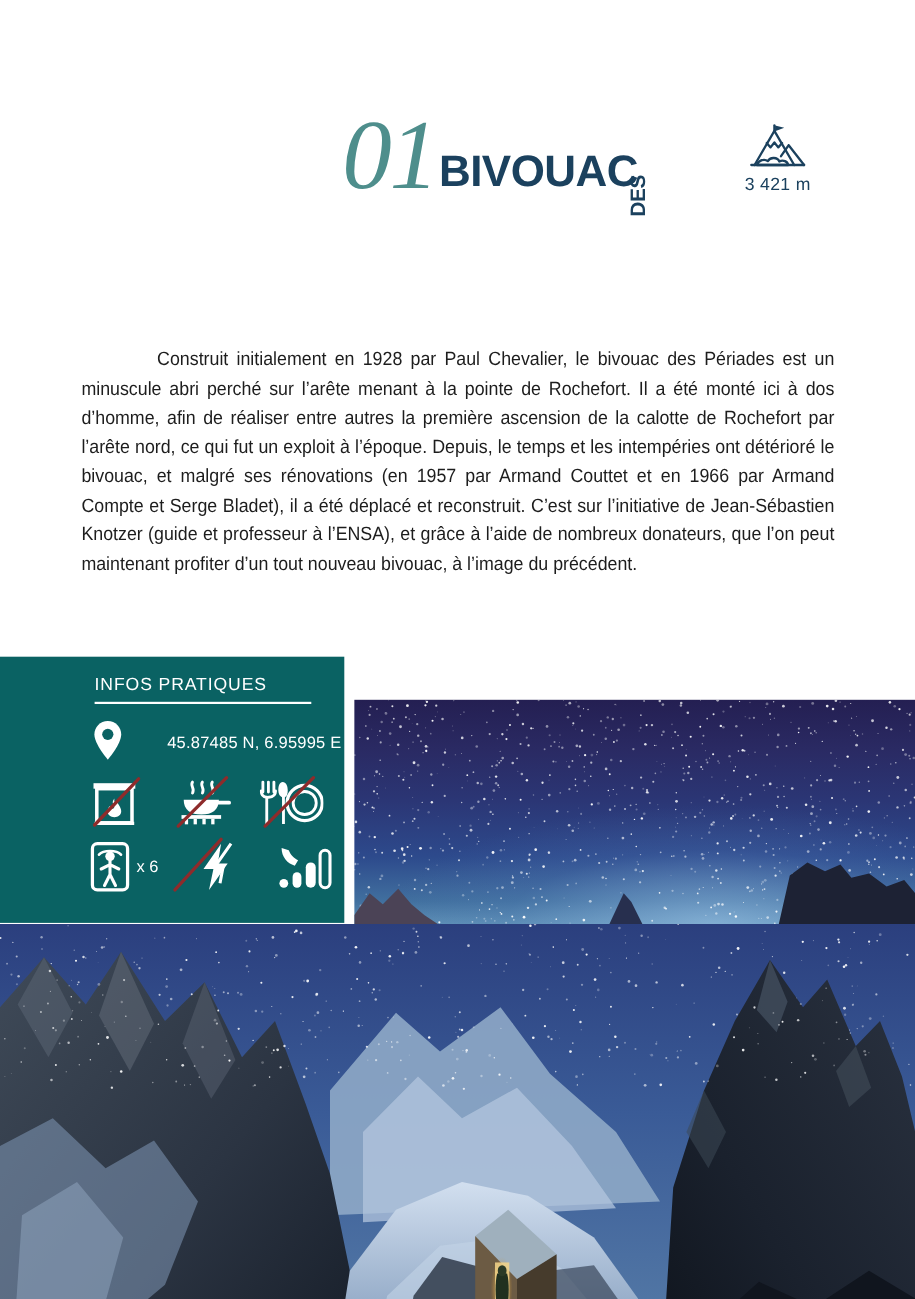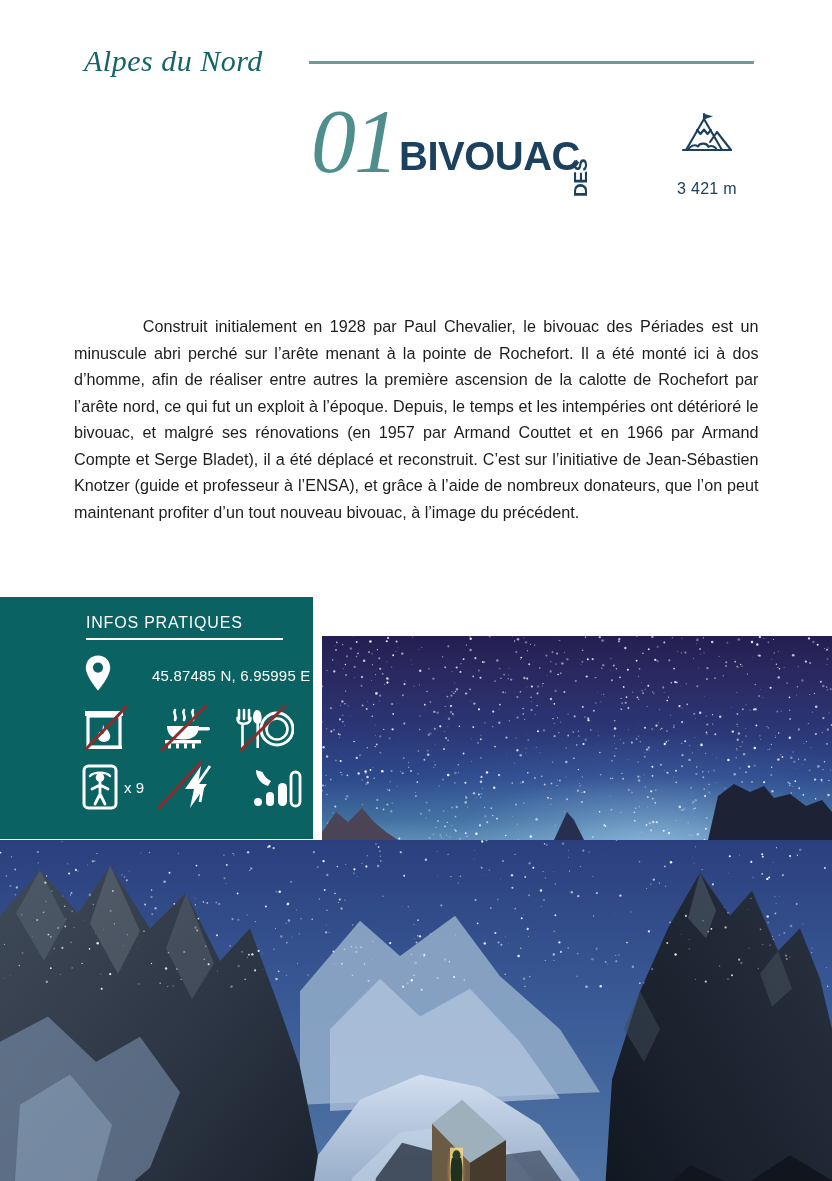--- a/index.html
+++ b/index.html
@@ -34,21 +34,21 @@
     margin-top:2px;
   }
 
   
   .altitude {
     position:absolute; right:79px; top:112px;
     width:92px; text-align:center;
   }
   .altitude svg { display:block; margin:0 auto; }
   .altitude-value {
-    font-size:16px; color:#1B415E; margin-top:20px;
+    font-size:16px; color:#1B415E; margin-top:0;
     letter-spacing:0.3px;
   }
 
   
   .title-block {
     position:absolute; left:0; top:104px; width:600px;
     text-align:left;
     padding-left:40px;
   }
   .title-line1 {
@@ -165,24 +165,20 @@
     padding:3px 9px 4px 9px;
     letter-spacing:0.2px;
     z-index:6;
   }
 </style>
 </head>
 <body>
 
 <div class="page">
 
-  <div class="region-head">
-    <div class="region-name">Alpes du Nord</div>
-    <div class="head-rule"></div>
-  </div>
 
   <div class="altitude">
     <span>
       <svg width="60" height="48" viewBox="0 0 60 48" fill="none">
         <path d="M27 7 L9 38 M27 7 L45 38" stroke="#1B415E" stroke-width="2.1" stroke-linecap="round" stroke-linejoin="round"></path>
         <path d="M40 20 L54 38 M40 20 L33 30" stroke="#1B415E" stroke-width="2.1" stroke-linecap="round" stroke-linejoin="round"></path>
         <path d="M20 18 L23.5 22 L27 17.5 L30.5 22 L34 18" stroke="#1B415E" stroke-width="2.1" stroke-linecap="round" stroke-linejoin="round" fill="none"></path>
         <path d="M27 7 L27 2" stroke="#1B415E" stroke-width="2.1" stroke-linecap="round"></path>
         <path d="M27.6 2 L36 4.2 L27.6 7.3 Z" fill="#1B415E"></path>
         <path d="M11 38 C13 33.5 18 32 21 34.5 C23 30.5 30 30.8 31.5 34.8 C35 33 39 34.8 39.5 38 Z" fill="#fff" stroke="#1B415E" stroke-width="2.1" stroke-linejoin="round"></path>
@@ -1188,21 +1184,21 @@
 
       <div class="icon-cell">
         <span>
           <svg width="36" height="46" viewBox="0 0 36 46">
             <rect x="2" y="2" width="32" height="42" rx="4.5" fill="none" stroke="#fff" stroke-width="3"></rect>
             <circle cx="18" cy="13.5" r="4.3" fill="#fff"></circle>
             <path d="M8 12 C12 7.5 24 7.5 28 12" stroke="#fff" stroke-width="2.4" fill="none" stroke-linecap="round"></path>
             <path d="M18 17.5 L18 30 M18 21 L10 25 M18 21 L26 25 M18 30 L13 40 M18 30 L23 40" stroke="#fff" stroke-width="2.8" stroke-linecap="round" fill="none"></path>
           </svg>
         </span>
-        <span class="cap-x">x 9</span>
+        <span class="cap-x">x 6</span>
       </div>
 
       <div class="icon-cell" style="padding-left:18px">
         <span>
           <svg width="44" height="46" viewBox="0 0 44 46">
             <path d="M24 2 L8 25 L17 25 L13 44 L30 20 L21 20 Z" fill="#fff"></path>
             <path d="M33 2 L19 22 L26 22 L23 38" stroke="#fff" stroke-width="2.8" fill="none" stroke-linejoin="round"></path>
           </svg>
           <svg width="56" height="56" viewBox="0 0 56 56" style="position:absolute;left:-6px;top:-6px">
             <path d="M6 50 L48 4" stroke="#8E2B2B" stroke-width="3" stroke-linecap="round"></path>

